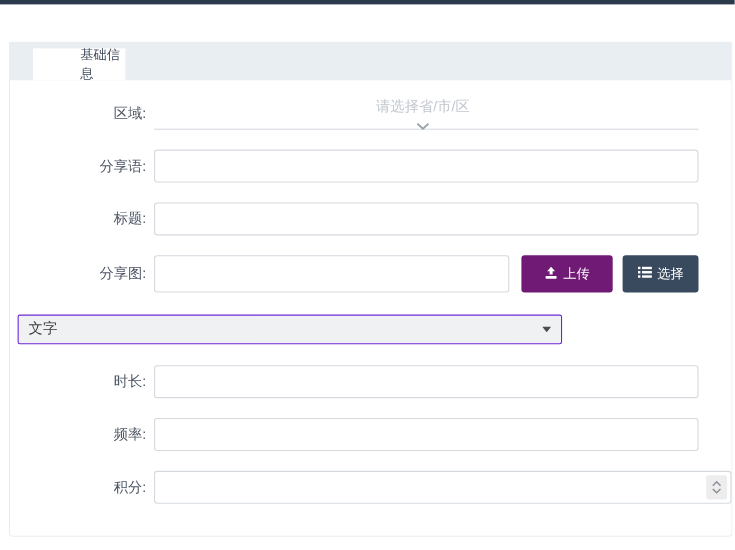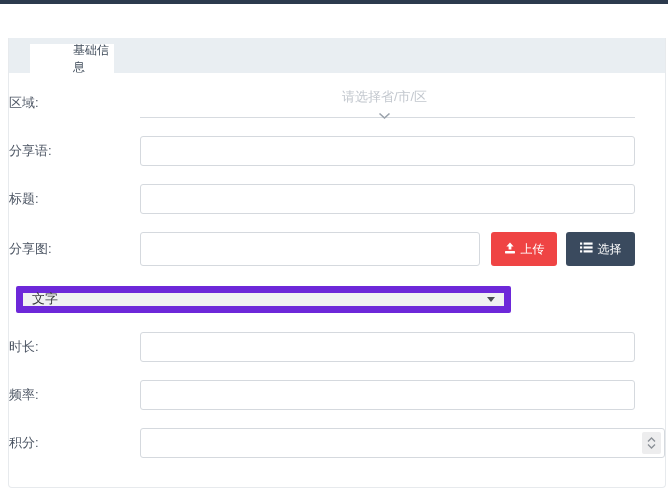--- a/index.html
+++ b/index.html
@@ -25,21 +25,21 @@
   }
   .tab {
     width: 84px; display: flex; align-items: center; justify-content: center;
     font-size: 12px; cursor: pointer; user-select: none; padding-left: 43px;
   }
   .tab.active { height: 29px; background: #ffffff; color: #3e4a59; }
   .tab.inactive { height: 27px; background: #dbe1e6; color: #aeb8c1; margin-left: 8px; }
   .form { padding-top: 15px; }
   .row { display: flex; align-items: center; margin-bottom: 18px; min-height: 30px; }
   .label {
-    width: 124px; text-align: left; font-size: 13px; color: #4c5563;
+    width: 124px; text-align: right; font-size: 13px; color: #4c5563;
     flex: 0 0 124px; white-space: nowrap;
   }
   .control { margin-left: 7px; width: 495px; }
   
   .underline-select {
     height: 30px; border-bottom: 1px solid #d7dbe0;
     display: flex; align-items: center; justify-content: space-between;
     padding-right: 6px; cursor: pointer; flex-direction: column;
   }
   .placeholder { font-size: 13px; color: #c2c7ce; }
@@ -49,25 +49,25 @@
     font-size: 13px; color: #333; padding: 0 8px; outline: none; background: #fff;
   }
   
   .share-row .control { display: flex; align-items: center; }
   .share-row .text-input { height: 34px; flex: 1; }
   .btn {
     height: 34px; border: none; border-radius: 3px; color: #fff;
     font-size: 12px; display: inline-flex; align-items: center; justify-content: center;
     gap: 5px; cursor: pointer; font-family: inherit;
   }
-  .btn-upload { background: #ef4444; width: 66px; margin-left: 11px; }
+  .btn-upload { background: #701a75; width: 83px; margin-left: 11px; }
   .btn-select { background: #3a4a5e; width: 69px; margin-left: 9px; }
   
   .native-select {
-    height: 27px; background: #f0f1f2; border: 7px solid #6d28d9; border-radius: 2px;
+    height: 27px; background: #f0f1f2; border: 1px solid #6d28d9; border-radius: 2px;
     display: flex; align-items: center; justify-content: space-between;
     padding: 0 9px; font-size: 13px; color: #37393c; cursor: pointer;
   }
   .caret-down {
     width: 0; height: 0; border-left: 4px solid transparent;
     border-right: 4px solid transparent; border-top: 5px solid #4a4d52;
   }
   
   .number-wrap {
     position: relative; width: 100%; height: 30px;

